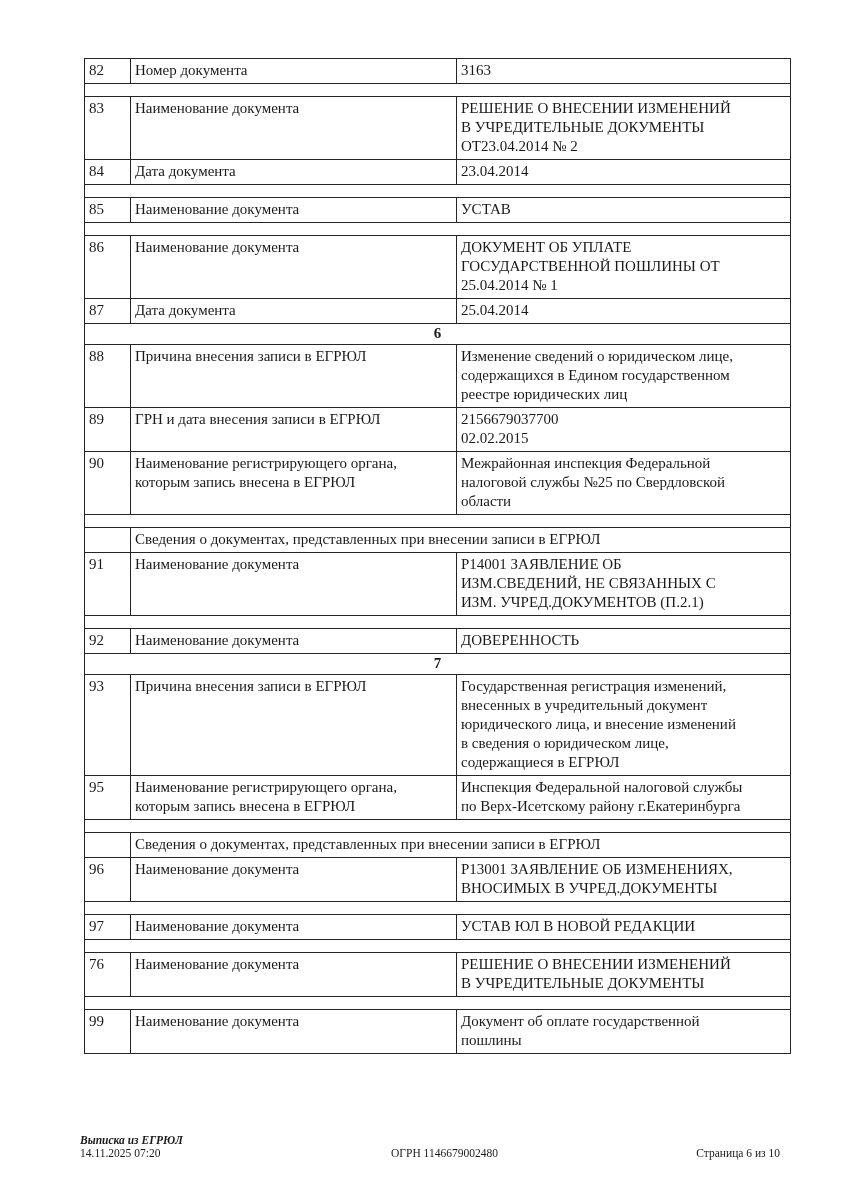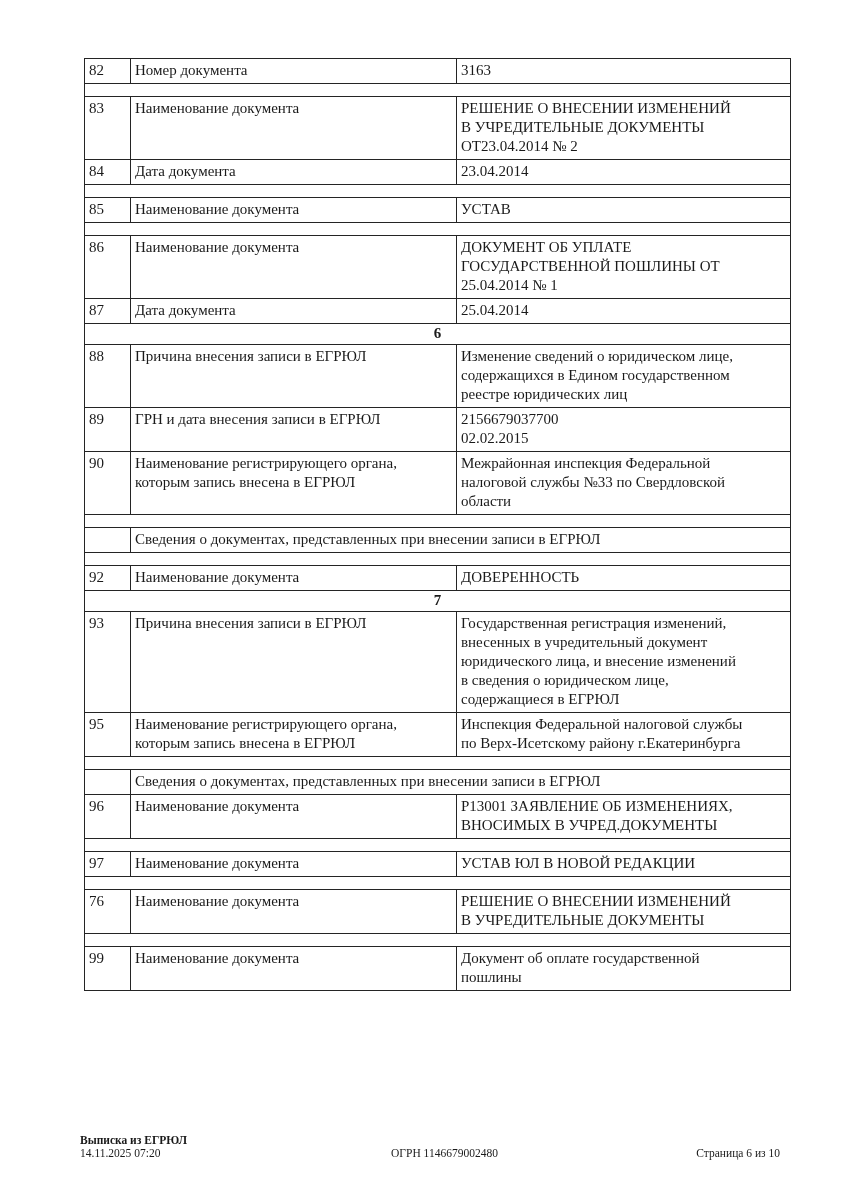--- a/index.html
+++ b/index.html
@@ -38,21 +38,21 @@
     text-align: center; font-weight: bold;
     line-height: 18px;
   }
   td.c-spanheader { padding-left: 4px; }
 
   .footer {
     position: absolute; left: 0; top: 1134px; width: 848px; height: 30px;
     font-size: 11.5px; line-height: 13px; color: #1a1a1a;
   }
   .f-left  { position: absolute; left: 80px; top: 0; }
-  .f-left .f-title { font-weight: bold; }
+  .f-left .f-title { font-weight: bold; font-style: italic; }
   .f-center { position: absolute; left: 0; right: 0; top: 13px; text-align: center; margin-left: 41px; }
   .f-right { position: absolute; right: 68px; top: 13px; }
 </style>
 </head>
 <body>
 
 <div class="page">
 
   <table class="doc">
     <colgroup>
@@ -118,29 +118,36 @@
           <td class="c-num">89</td>
           <td class="c-label">ГРН и дата внесения записи в ЕГРЮЛ</td>
           <td class="c-value">2156679037700
 02.02.2015</td>
         </tr>
         <tr class="row-data">
           <td class="c-num">90</td>
           <td class="c-label">Наименование регистрирующего органа,
 которым запись внесена в ЕГРЮЛ</td>
           <td class="c-value">Межрайонная инспекция Федеральной
-налоговой службы №33 по Свердловской
+налоговой службы №25 по Свердловской
 области</td>
         </tr>
         <tr class="row-separator">
           <td class="c-sep" colspan="3"></td>
         </tr>
         <tr class="row-span-header">
           <td class="c-num"></td>
           <td class="c-spanheader" colspan="2">Сведения о документах, представленных при внесении записи в ЕГРЮЛ</td>
+        </tr>
+        <tr class="row-data">
+          <td class="c-num">91</td>
+          <td class="c-label">Наименование документа</td>
+          <td class="c-value">Р14001 ЗАЯВЛЕНИЕ ОБ
+ИЗМ.СВЕДЕНИЙ, НЕ СВЯЗАННЫХ С
+ИЗМ. УЧРЕД.ДОКУМЕНТОВ (П.2.1)</td>
         </tr>
         <tr class="row-separator">
           <td class="c-sep" colspan="3"></td>
         </tr>
         <tr class="row-data">
           <td class="c-num">92</td>
           <td class="c-label">Наименование документа</td>
           <td class="c-value">ДОВЕРЕННОСТЬ</td>
         </tr>
         <tr class="row-section">

